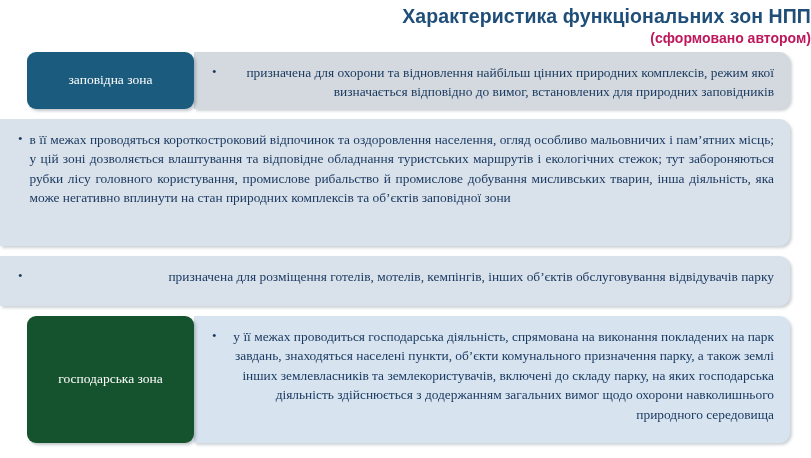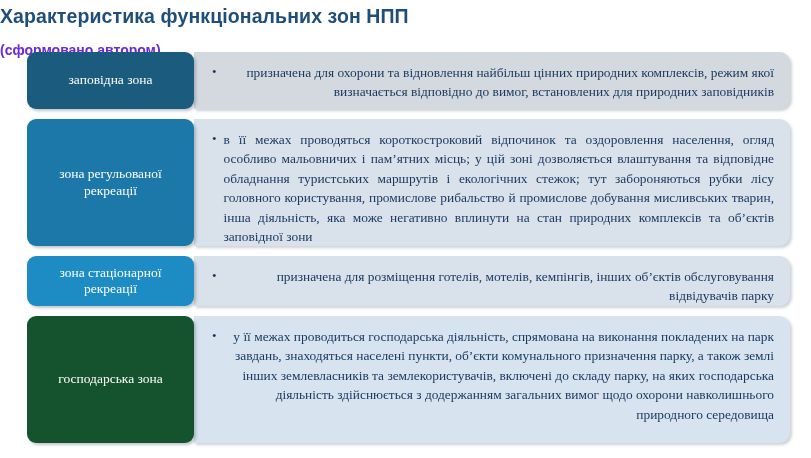--- a/index.html
+++ b/index.html
@@ -18,37 +18,37 @@
     position: relative;
     width: 811px;
     height: 458px;
     background: #ffffff;
     box-sizing: border-box;
   }
 
   
   .title-block {
     padding-top: 5px;
-    text-align: left;
+    text-align: right;
   }
   .title-main {
     font-family: "Liberation Sans", sans-serif;
     font-weight: bold;
     font-size: 19.5px;
     color: #1f4e79;
     letter-spacing: 0.1px;
     line-height: 1.15;
   }
   .title-sub {
     font-family: "Liberation Sans", sans-serif;
     font-weight: bold;
     font-size: 14px;
-    color: #6d28d9;
+    color: #be185d;
     line-height: 1.3;
-    margin-top: 14px;
+    margin-top: 2px;
   }
 
   
   .rows {
     position: absolute;
     left: 0;
     top: 52px;
     width: 811px;
   }
   .row {
@@ -130,34 +130,28 @@
           <span>заповідна зона</span>
         </div>
         <div class="content-panel" style="background: rgb(211, 217, 222);">
           <div class="bullet-line">
             <span class="bullet-dot">•</span>
             <span class="bullet-text no-justify">призначена для охорони та відновлення найбільш цінних природних комплексів, режим якої визначається відповідно до вимог, встановлених для природних заповідників</span>
           </div>
         </div>
       </div>
       <div class="row" style="height: 127px;">
-        <div class="label-box" style="background: rgb(27, 120, 168);">
-          <span>зона регульованої рекреації</span>
-        </div>
         <div class="content-panel" style="background: rgb(217, 225, 234);">
           <div class="bullet-line">
             <span class="bullet-dot">•</span>
             <span class="bullet-text">в її межах проводяться короткостроковий відпочинок та оздоровлення населення, огляд особливо мальовничих і пам’ятних місць; у цій зоні дозволяється влаштування та відповідне обладнання туристських маршрутів і екологічних стежок; тут забороняються рубки лісу головного користування, промислове рибальство й промислове добування мисливських тварин, інша діяльність, яка може негативно вплинути на стан природних комплексів та об’єктів заповідної зони</span>
           </div>
         </div>
       </div>
       <div class="row" style="height: 50px;">
-        <div class="label-box" style="background: rgb(30, 140, 196);">
-          <span>зона стаціонарної рекреації</span>
-        </div>
         <div class="content-panel" style="background: rgb(217, 225, 234);">
           <div class="bullet-line">
             <span class="bullet-dot">•</span>
             <span class="bullet-text no-justify">призначена для розміщення готелів, мотелів, кемпінгів, інших об’єктів обслуговування відвідувачів парку</span>
           </div>
         </div>
       </div>
       <div class="row" style="height: 127px;">
         <div class="label-box" style="background: #14532d;">
           <span>господарська зона</span>

